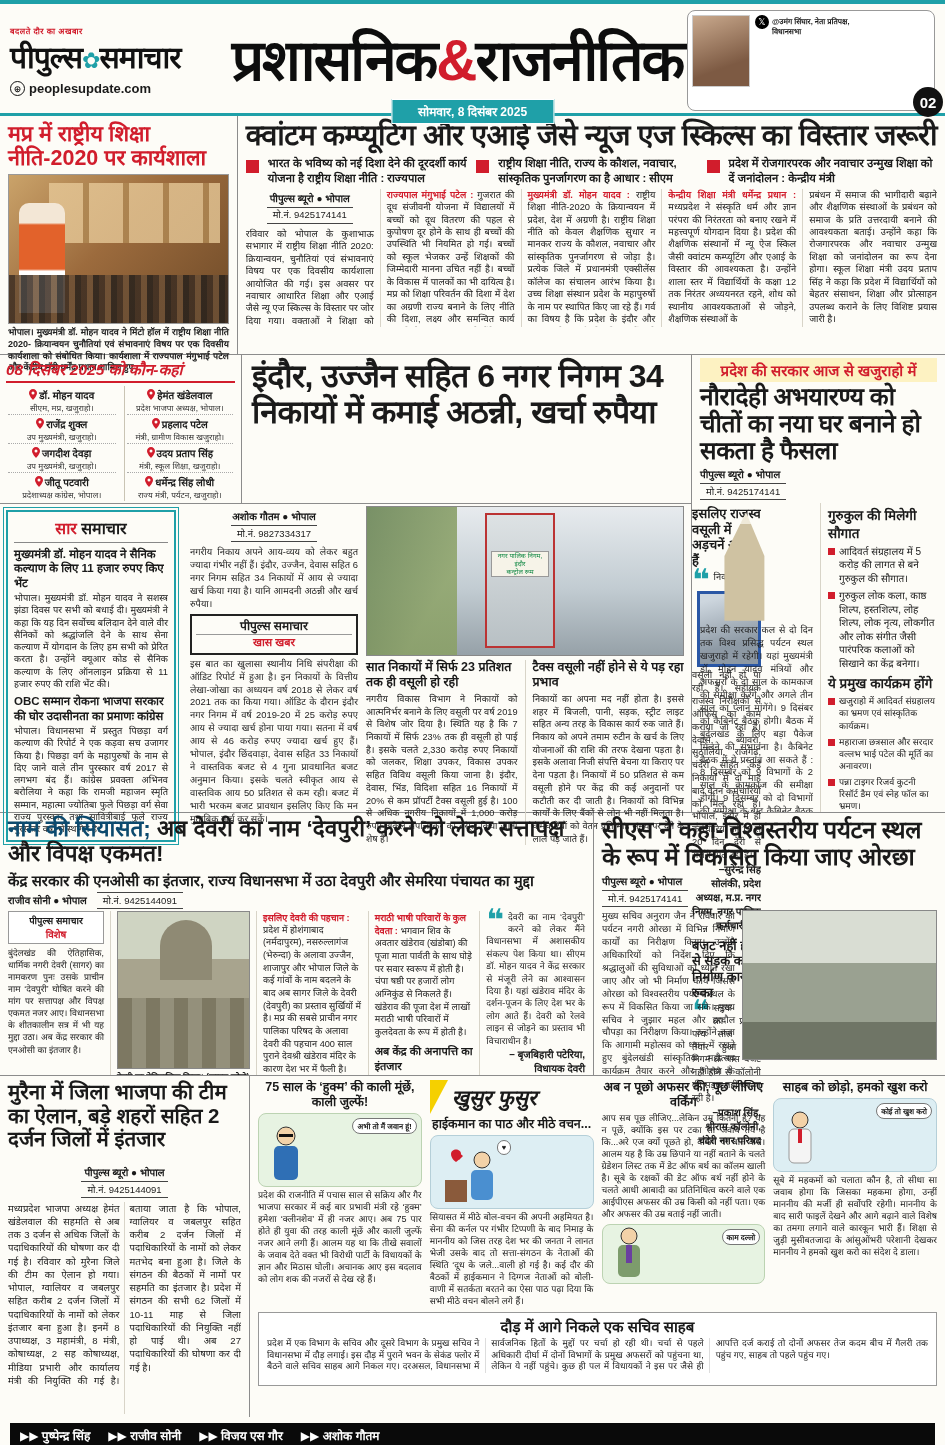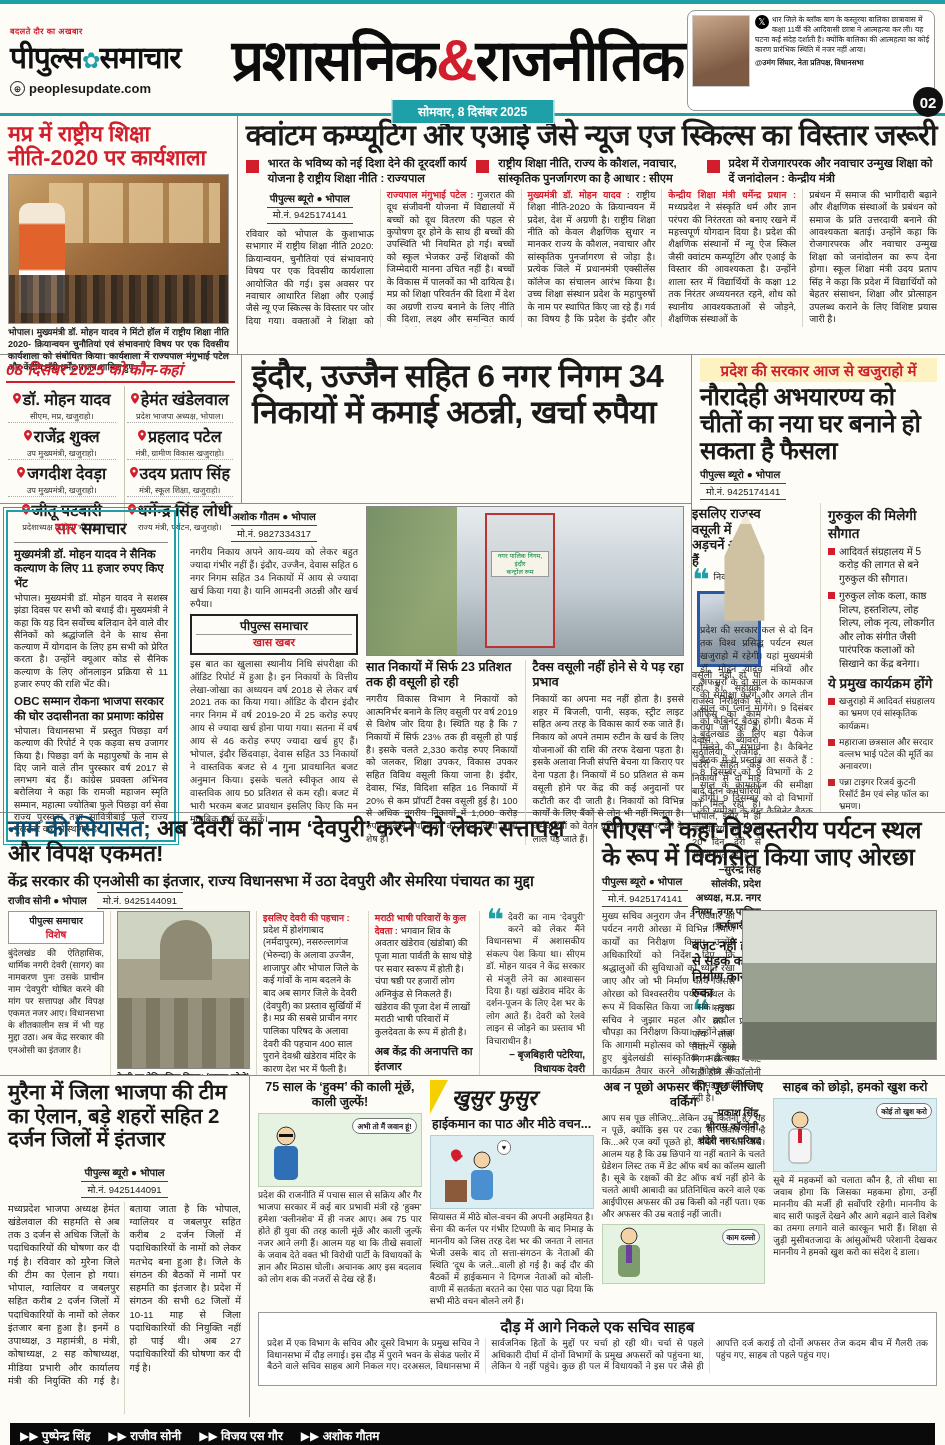--- a/index.html
+++ b/index.html
@@ -61,21 +61,21 @@
   .row3 { height:458px; border-top:1px solid #8c8c8c; }
   .r3-left { width:692px; border-right:1px solid #8c8c8c; display:flex; flex-direction:column; }
   .r3-top { display:flex; height:148px; }
   .whowhere { width:242px; border-right:1px solid #8c8c8c; padding:3px 6px; }
   .ww-title { color:#d11d2c; font-size:15.5px; font-weight:bold; font-style:italic; border-bottom:2px solid #d11d2c; padding-bottom:1px; margin-bottom:3px; }
   .ww-grid { display:grid; grid-template-columns:1fr 1fr; column-gap:6px; }
   .ww-grid .c { padding:0 2px; }
   .ww-grid .c + .c { border-left:1px solid #c9c4b4; }
   .ww-item { border-bottom:1px dotted #aaa; padding:1.5px 0; text-align:center; }
   .ww-item:last-child { border-bottom:none; }
-  .ww-name { font-weight:bold; font-size:16px; display:flex; align-items:center; justify-content:center; gap:2px; }
+  .ww-name { font-weight:bold; font-size:10px; display:flex; align-items:center; justify-content:center; gap:2px; }
   .ww-role { font-size:8.2px; color:#333; }
   .civic-head { flex:1; padding:4px 10px; }
   .cv-strap { font-size:16.5px; font-weight:bold; line-height:1.2; margin-bottom:4px; }
   .cv-head { font-size:32px; font-weight:bold; letter-spacing:-.5px; line-height:1.12; }
   .r3-bot { flex:1; display:flex; border-top:1px solid #8c8c8c; }
   .saar { width:170px; border:2px solid #1fa0a8; outline:1px solid #1fa0a8; outline-offset:2px; margin:6px; padding:5px 6px; }
   .saar-title { text-align:center; font-size:16px; font-weight:bold; margin-bottom:4px; border-bottom:1px solid #888; padding-bottom:3px; }
   .saar-title .a { color:#d11d2c; }
   .saar-h { font-size:11.5px; font-weight:bold; line-height:1.25; margin:4px 0 2px; }
   .saar-b { font-size:9.3px; line-height:1.32; text-align:justify; }
@@ -135,21 +135,21 @@
   .morena { width:250px; border-right:1px solid #8c8c8c; padding:4px 8px; }
   .mo-head { font-size:20.5px; font-weight:bold; line-height:1.15; margin-bottom:14px; }
   .mo-body { column-count:2; column-gap:10px; column-rule:1px solid #d8d4c8; height:212px; overflow:hidden; }
   .khusur { flex:1; padding:4px 8px; position:relative; overflow:hidden; }
   .kf-grid { display:flex; gap:8px; height:228px; overflow:hidden; }
   .kf-c { flex:1; }
   .kf-title { font-weight:bold; font-size:12.5px; line-height:1.2; text-align:center; margin-bottom:3px; }
   .kf-logo { display:flex; align-items:center; gap:4px; margin-bottom:3px; }
   .kf-flag { width:0; height:0; border-top:34px solid #f5d000; border-right:18px solid transparent; }
   .kf-logoname { font-size:21px; font-weight:bold; font-style:italic; line-height:1; }
-  .cartoon { background:#e7f3e2; border:1px solid #bcd3b2; border-radius:0; position:relative; height:74px; margin-bottom:3px; }
+  .cartoon { background:#e7f3e2; border:1px solid #bcd3b2; border-radius:8px; position:relative; height:74px; margin-bottom:3px; }
   .cartoon.blue { background:#ddeef3; border-color:#b5cfd8; }
   .cartoon svg { position:absolute; left:6px; bottom:2px; }
   .bubble { position:absolute; right:4px; top:4px; background:#fff; border:1px solid #777; border-radius:8px; font-size:7.5px; font-weight:bold; padding:2px 4px; max-width:68px; text-align:center; }
   .kf-txt { font-size:9px; line-height:1.33; text-align:justify; }
   .race { border:1px solid #999; background:#fff; margin-top:4px; padding:3px 8px; height:74px; overflow:hidden; }
   .race-h { text-align:center; font-size:15px; font-weight:bold; margin-bottom:2px; }
   .race-b { column-count:3; column-gap:12px; column-rule:1px solid #ddd; font-size:9px; line-height:1.3; text-align:justify; }
 
   .footerbar { margin:6px 10px 0; background:#0a0a0a; color:#fff; font-size:12px; font-weight:bold; padding:4px 10px; display:flex; gap:18px; }
   .footerbar .arr { color:#fff; }
@@ -171,21 +171,20 @@
         <span>peoplesupdate.com</span>
       </div>
     </div>
     <div class="mh-title">
       <span>प्रशासनिक</span><span class="amp">&amp;</span><span>राजनीतिक</span>
     </div>
     <div class="tweetbox">
       <div class="tw-photo"></div>
       <div>
         <span class="tw-x">𝕏</span>
-        <span>धार जिले के ब्लॉक बाग के कस्तूरबा बालिका छात्रावास में कक्षा 11वीं की आदिवासी छात्रा ने आत्महत्या कर ली। यह घटना कई संदेह दर्शाती है। क्योंकि बालिका की आत्महत्या का कोई कारण प्रारंभिक स्थिति में नजर नहीं आया।</span>
         <span class="tw-attr">@उमंग सिंघार, नेता प्रतिपक्ष, विधानसभा</span>
       </div>
     </div>
     <div class="datebar">सोमवार, 8 दिसंबर 2025</div>
     <div class="pagenum">02</div>
   </div>
 
   <div class="row row2">
     <div class="workshop">
       <div class="ws-head">मप्र में राष्ट्रीय शिक्षा नीति-2020 पर कार्यशाला</div>

